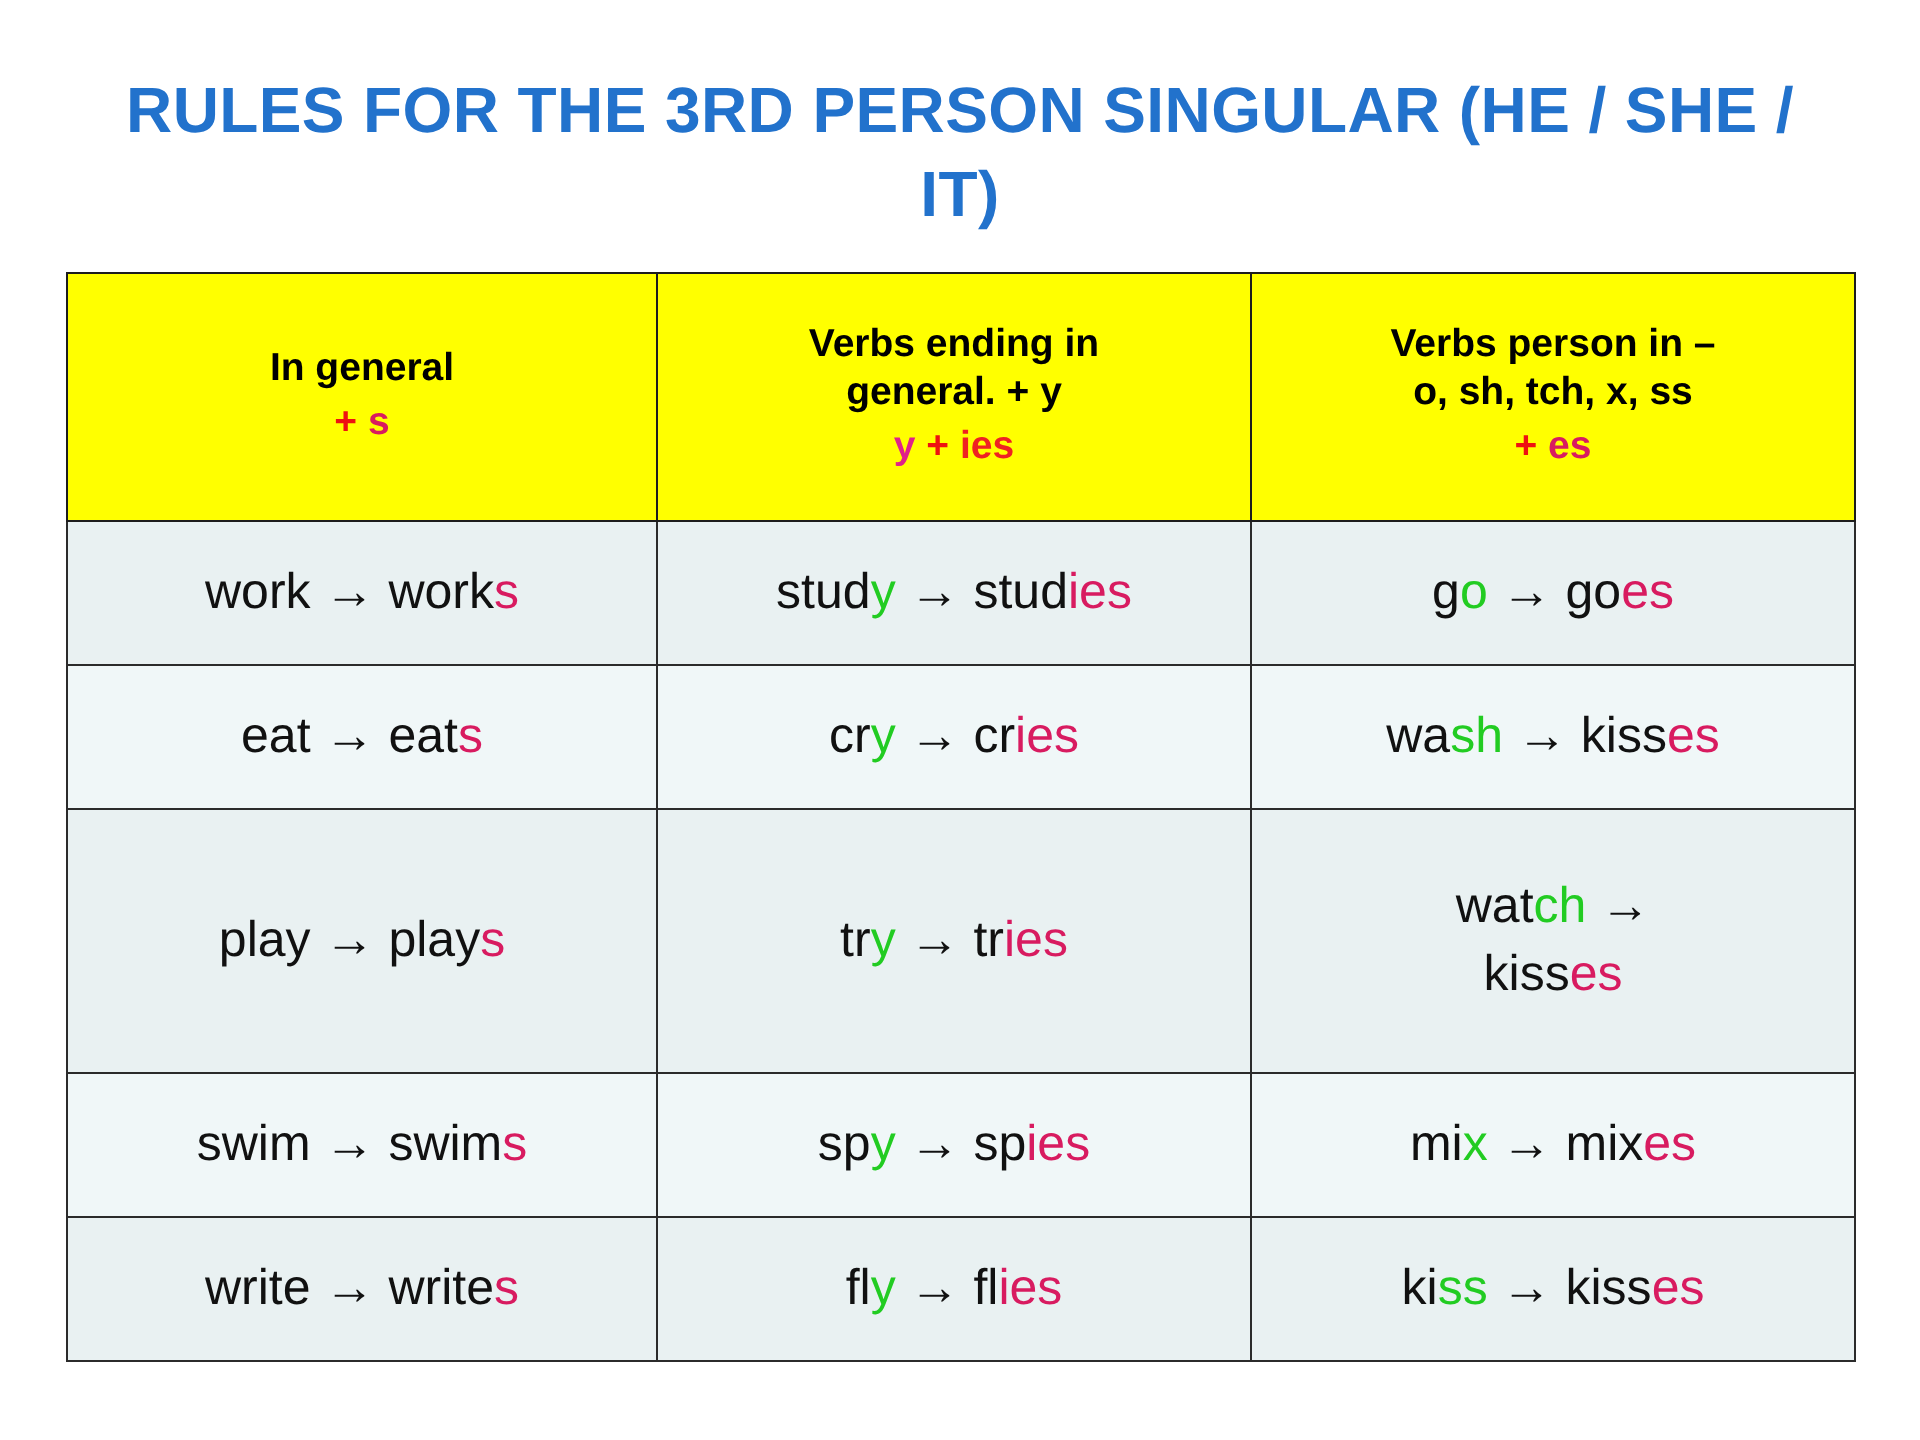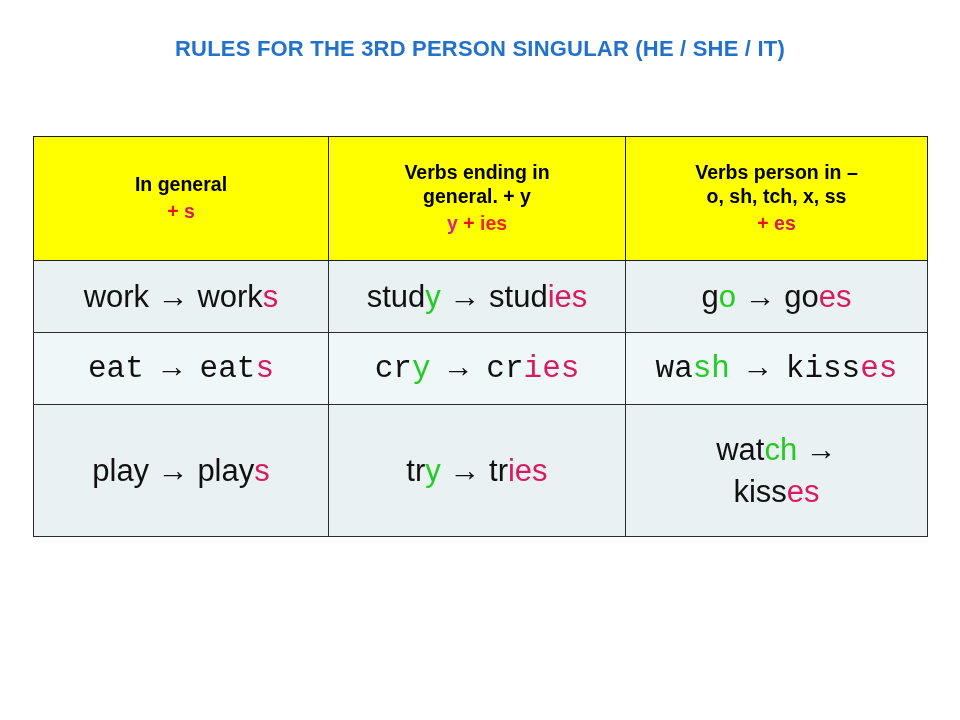--- a/index.html
+++ b/index.html
@@ -24,21 +24,21 @@
   }
 
   
   .title {
     position: absolute;
     left: 40px;
     top: 34px;
     width: 880px;
     text-align: center;
     color: #2272cc;
-    font-size: 22px;
+    font-size: 32px;
     font-weight: bold;
     line-height: 1.32;
     letter-spacing: 0.2px;
     text-transform: uppercase;
     white-space: pre-line;
   }
 
   
   .table-wrap {
     position: absolute;
@@ -86,29 +86,28 @@
     display: block;
     margin-top: 3px;
     font-weight: bold;
     font-size: 19.5px;
   }
 
   
   table.rules tbody td {
     background: #e9f1f2;
     color: #111111;
-    font-size: 31px;
+    font-size: 25px;
     font-weight: normal;
     line-height: 1.34;
     height: 72px;
     white-space: pre-line;
   }
   table.rules tbody tr.alt td {
     background: #f0f7f8;
-    font-family: Liberation Mono, monospace;
   }
   table.rules tbody tr.tall td {
     height: 132px;
   }
 
   
   .pink  { color: #d81b60; }
   .green { color: #22cc22; }
   .red   { color: #ee1111; }
   .magenta { color: #e0218a; }
@@ -156,17 +155,27 @@
           <tr class="alt">
             <td><span>eat</span> <span class="arrow">→</span> <span>eat</span><span class="pink">s</span></td>
             <td><span>cr</span><span class="green">y</span> <span class="arrow">→</span> <span>cr</span><span class="pink">ies</span></td>
             <td><span>wa</span><span class="green">sh</span> <span class="arrow">→</span> <span>kiss</span><span class="pink">es</span></td>
           </tr>
           <tr class="tall">
             <td><span>play</span> <span class="arrow">→</span> <span>play</span><span class="pink">s</span></td>
             <td><span>tr</span><span class="green">y</span> <span class="arrow">→</span> <span>tr</span><span class="pink">ies</span></td>
             <td><span>wat</span><span class="green">ch</span> <span class="arrow">→</span> <br><span>kiss</span><span class="pink">es</span></td>
           </tr>
+          <tr class="alt">
+            <td><span>swim</span> <span class="arrow">→</span> <span>swim</span><span class="pink">s</span></td>
+            <td><span>sp</span><span class="green">y</span> <span class="arrow">→</span> <span>sp</span><span class="pink">ies</span></td>
+            <td><span>mi</span><span class="green">x</span> <span class="arrow">→</span> <span>mix</span><span class="pink">es</span></td>
+          </tr>
+          <tr>
+            <td><span>write</span> <span class="arrow">→</span> <span>write</span><span class="pink">s</span></td>
+            <td><span>fl</span><span class="green">y</span> <span class="arrow">→</span> <span>fl</span><span class="pink">ies</span></td>
+            <td><span>ki</span><span class="green">ss</span> <span class="arrow">→</span> <span>kiss</span><span class="pink">es</span></td>
+          </tr>
         </tbody>
     </table>
   </div>
 
 </div>
 
 </body></html>

